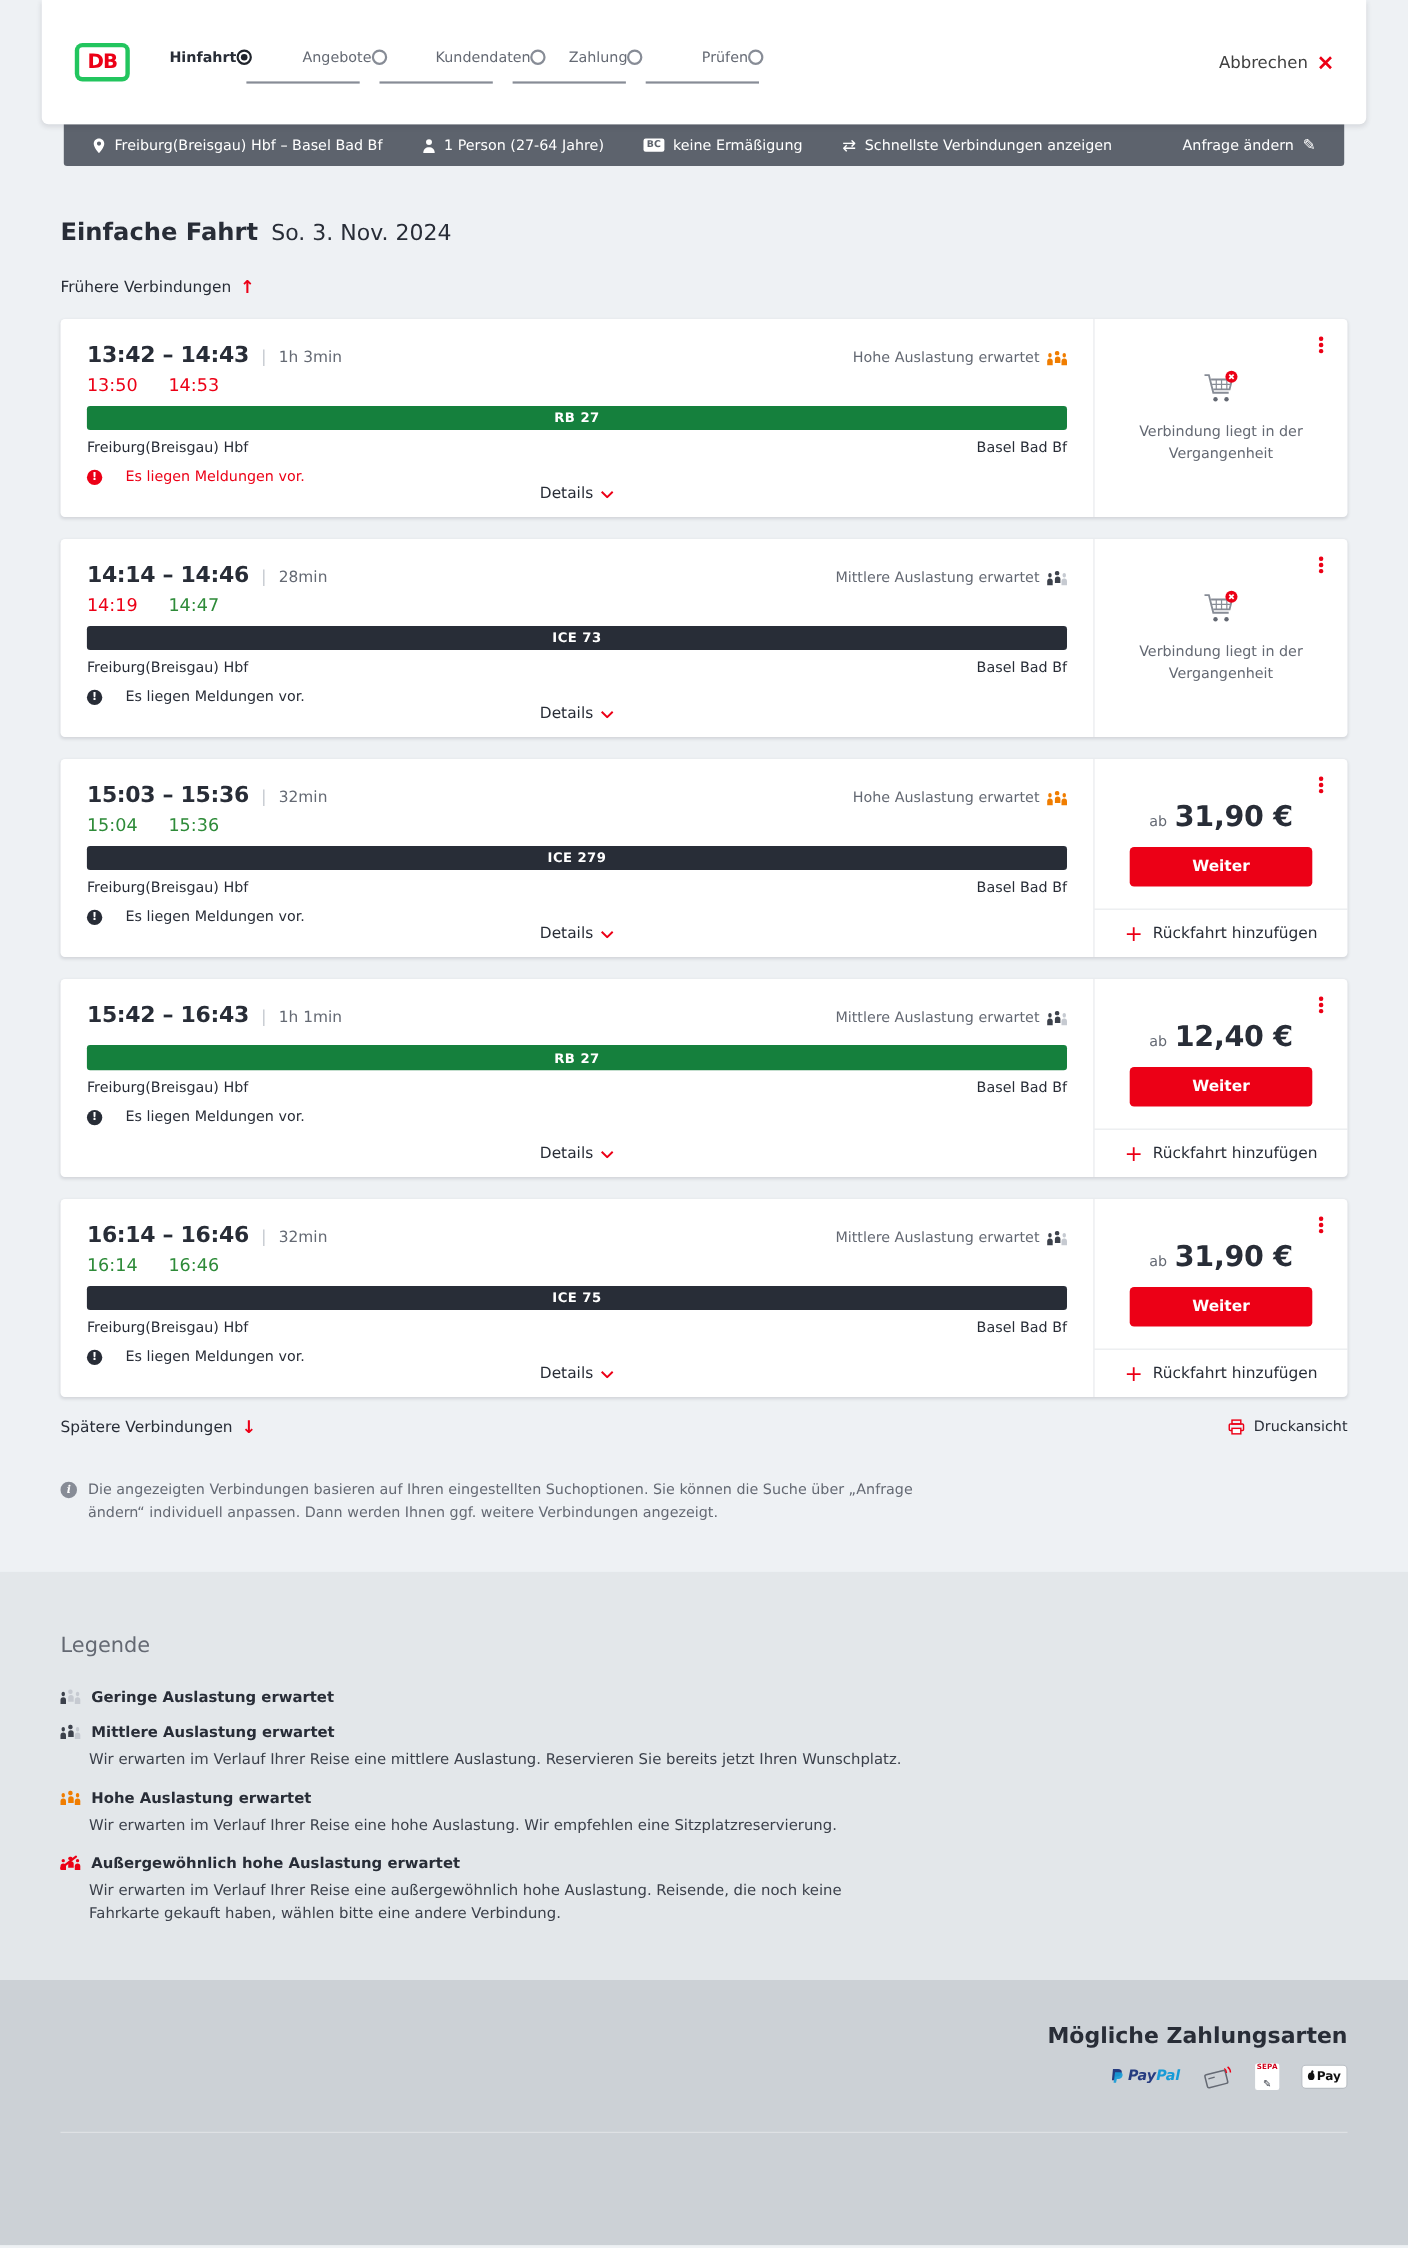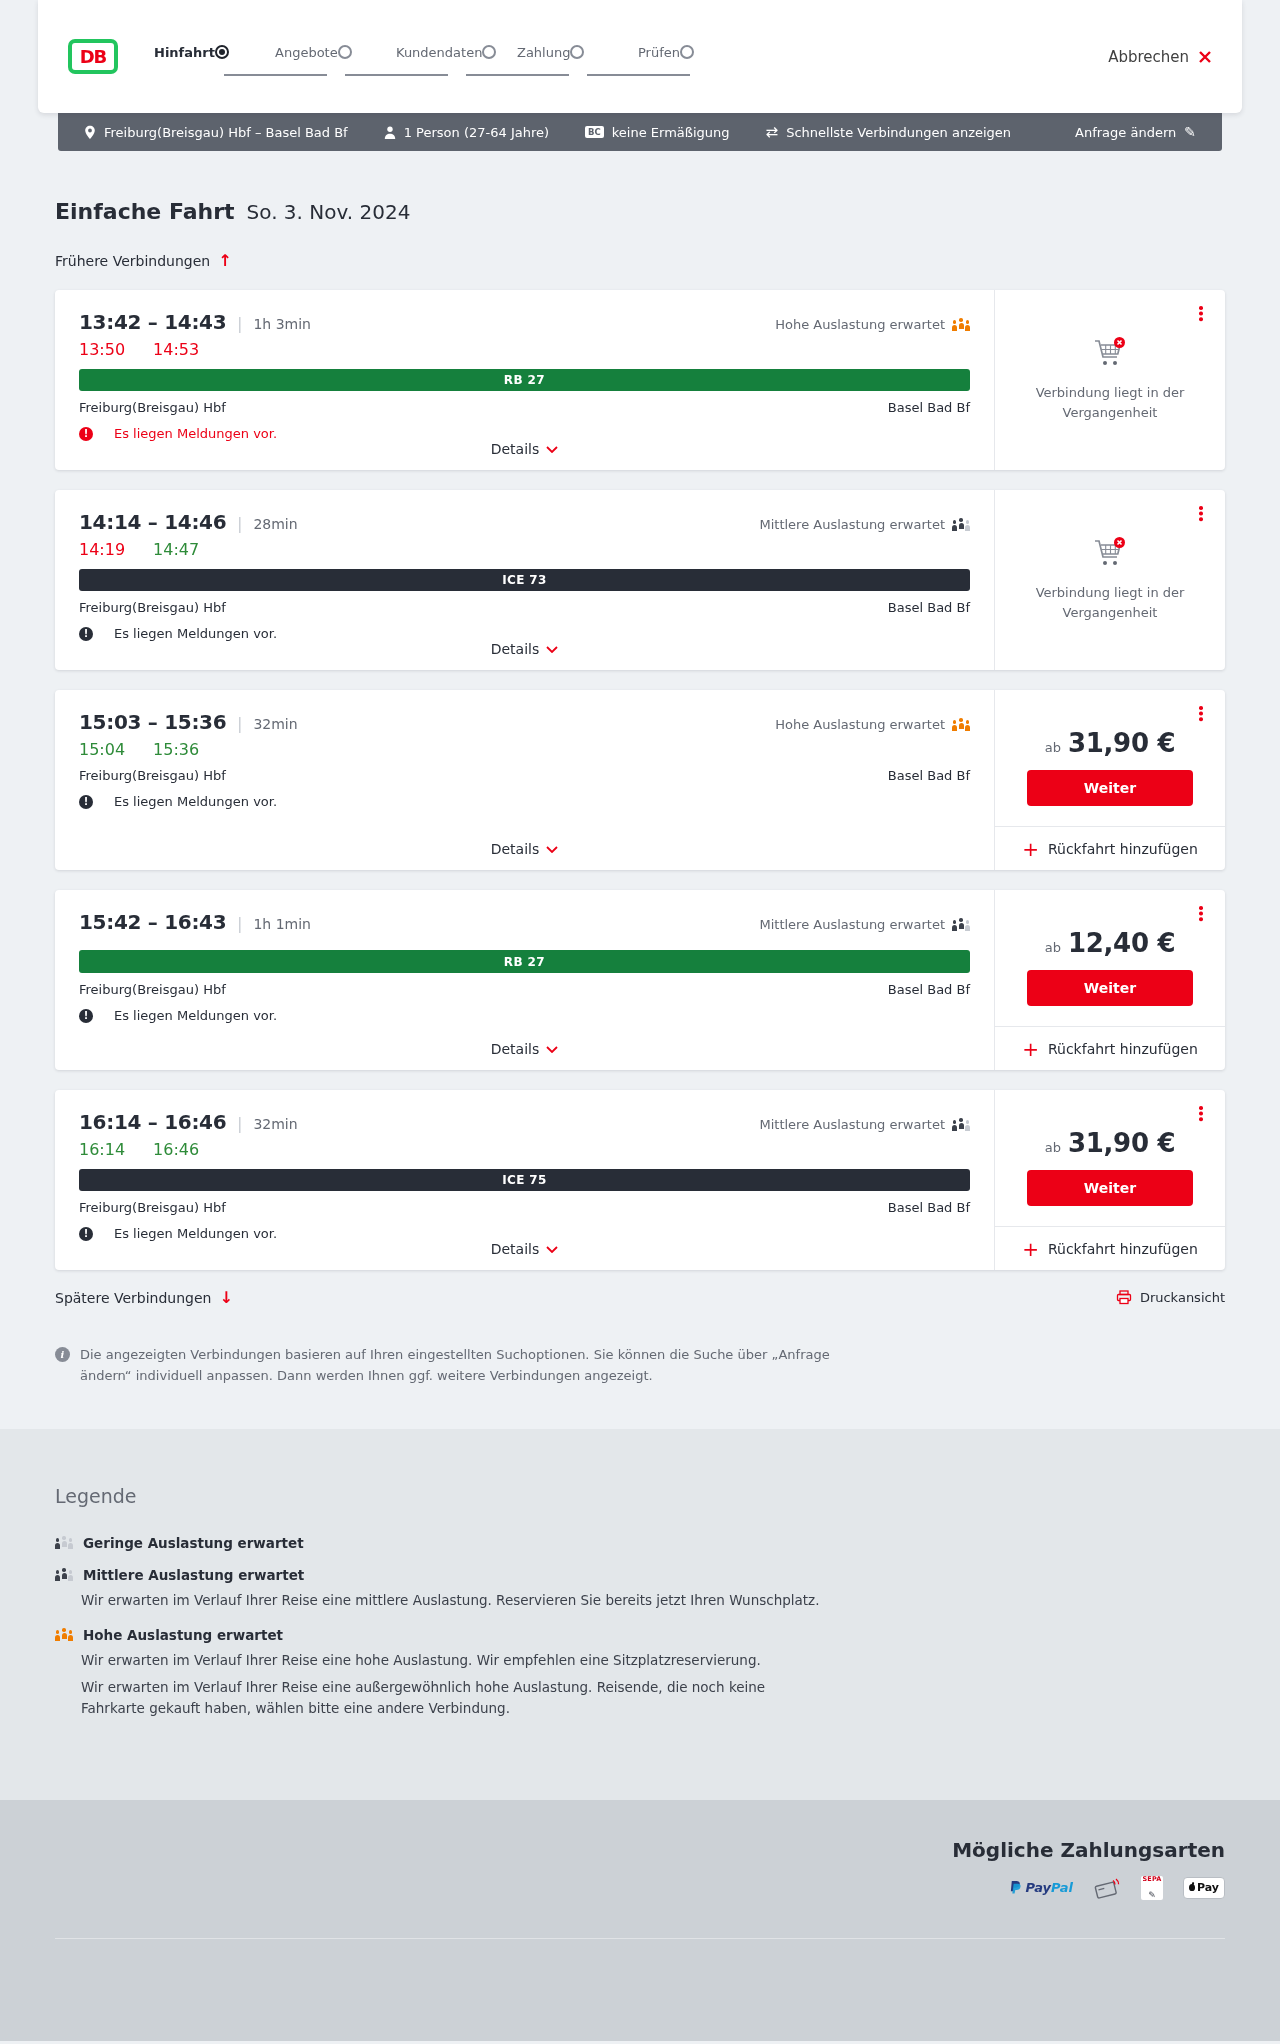--- a/index.html
+++ b/index.html
@@ -306,20 +306,21 @@
               <i></i>
               <i></i>
               <i></i>
             </span>
         </span>
       </div>
       <div class="rt">
         <span class="green">15:04</span>
         <span class="green">15:36</span>
       </div>
+      <div class="trainbar dark">ICE 279</div>
       <div class="stations">
         <span>Freiburg(Breisgau) Hbf</span>
         <span>Basel Bad Bf</span>
       </div>
       <div class="msg dark">
         <span class="excl"></span>
         <span>Es liegen Meldungen vor.</span>
       </div>
       <div class="details">
         <span>Details</span>
@@ -484,20 +485,28 @@
   <div class="litem">
     <span class="pp orange">
         <i></i>
         <i></i>
         <i></i>
       </span>
     <span>Hohe Auslastung erwartet</span>
   </div>
   <div class="ldesc">Wir erwarten im Verlauf Ihrer Reise eine hohe Auslastung. Wir empfehlen eine Sitzplatzreservierung.</div>
 
+  <div class="litem">
+    <span class="pp xred">
+        <i></i>
+        <i></i>
+        <i></i>
+      </span>
+    <span>Außergewöhnlich hohe Auslastung erwartet</span>
+  </div>
   <div class="ldesc">Wir erwarten im Verlauf Ihrer Reise eine außergewöhnlich hohe Auslastung. Reisende, die noch keine Fahrkarte gekauft haben, wählen bitte eine andere Verbindung.</div>
 </section>
 
 <section class="pay">
   <h2>Mögliche Zahlungsarten</h2>
   <div class="payicons">
     <span class="paypal">
       <svg width="13" height="15" viewBox="0 0 14 16">
         <path d="M3 1 h5 c2.5 0 4 1.3 3.6 3.6 C11.2 7 9.4 8.2 7 8.2 H5.4 L4.6 12 H2 z" fill="#253b80"></path>
         <path d="M5 4 h4.6 c2 0 3.2 1.2 2.8 3.2 C12 9.5 10.4 10.6 8.2 10.6 H6.8 L6 14.4 H3.6 z" fill="#179bd7" opacity=".92"></path>

